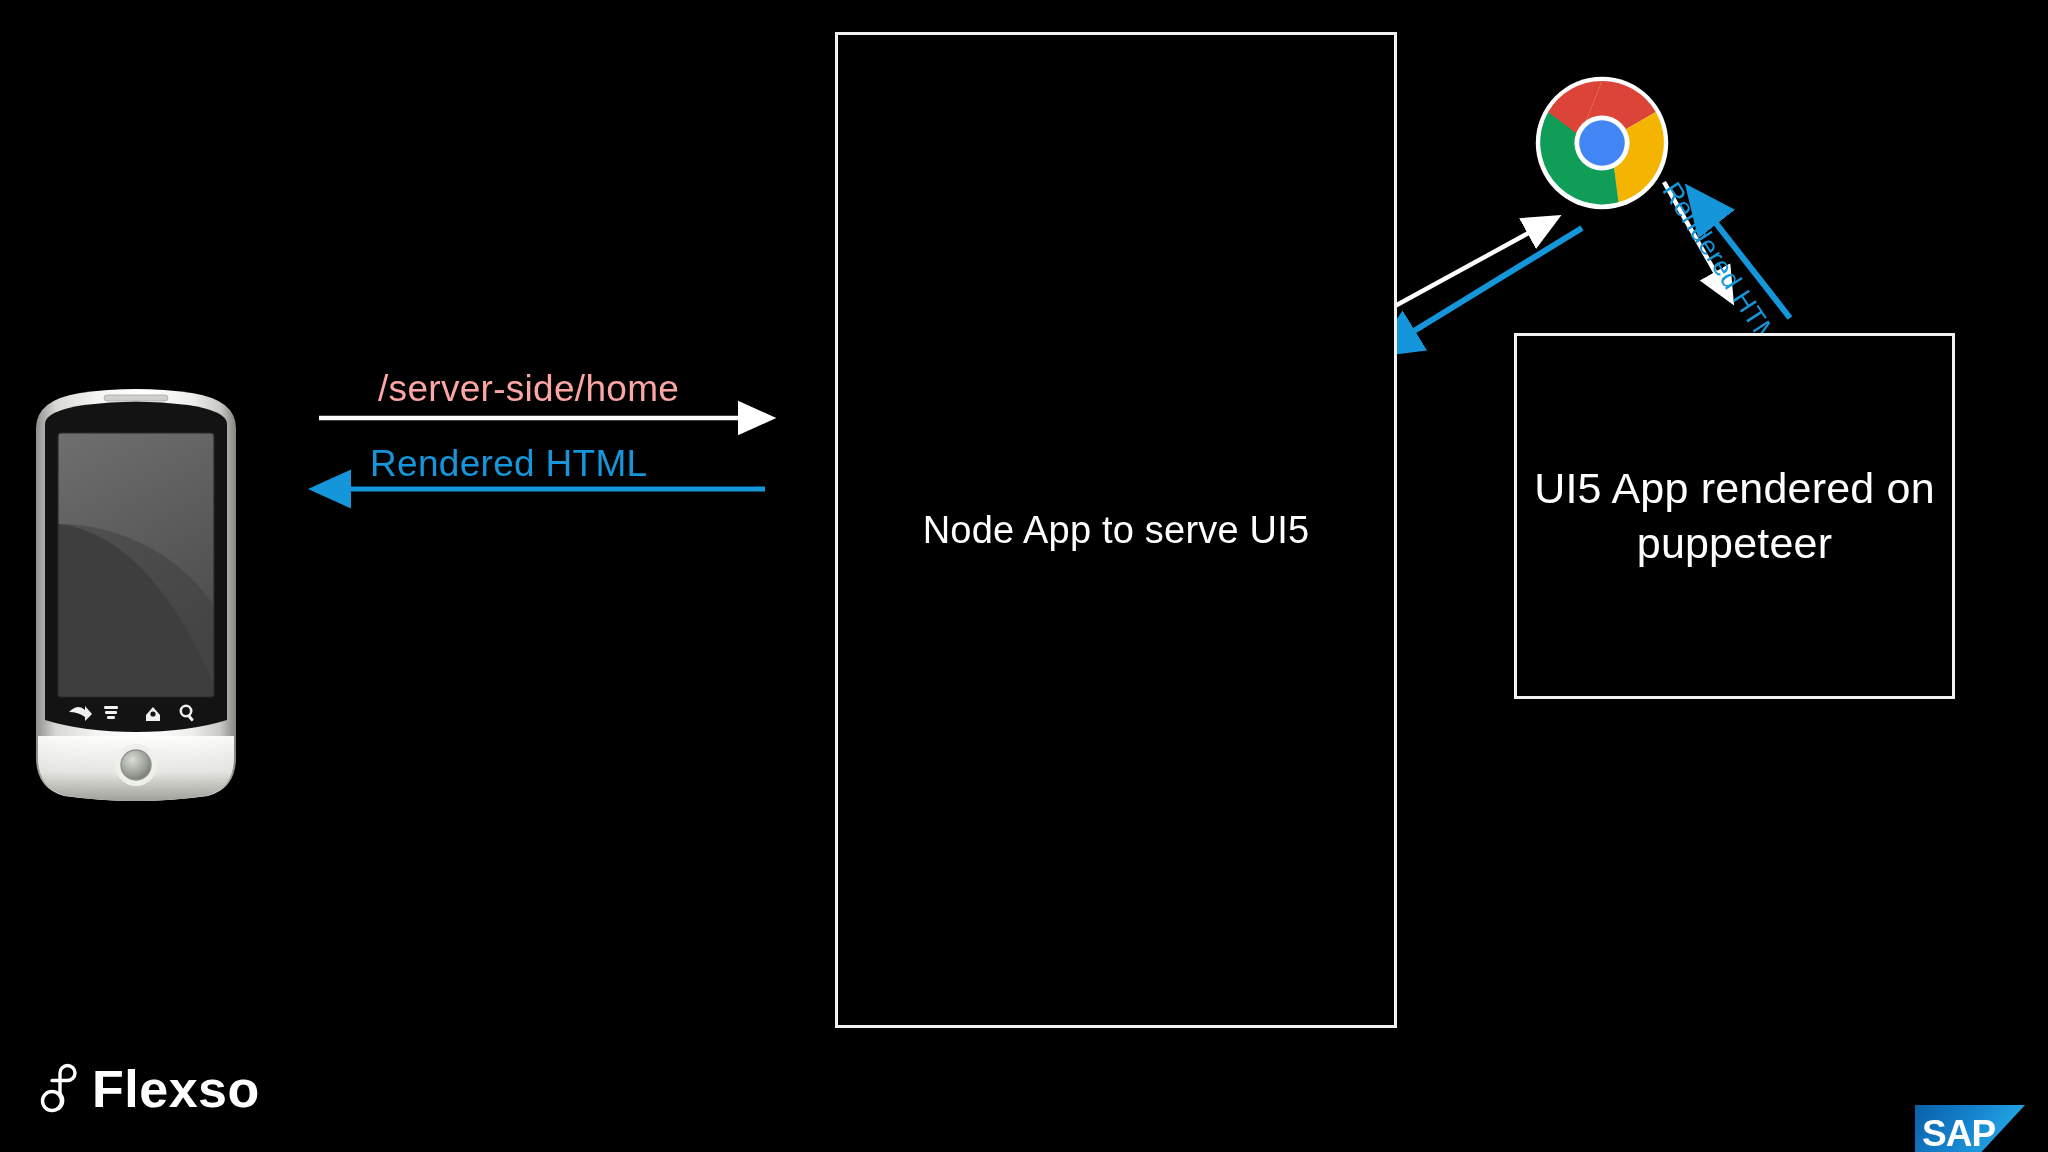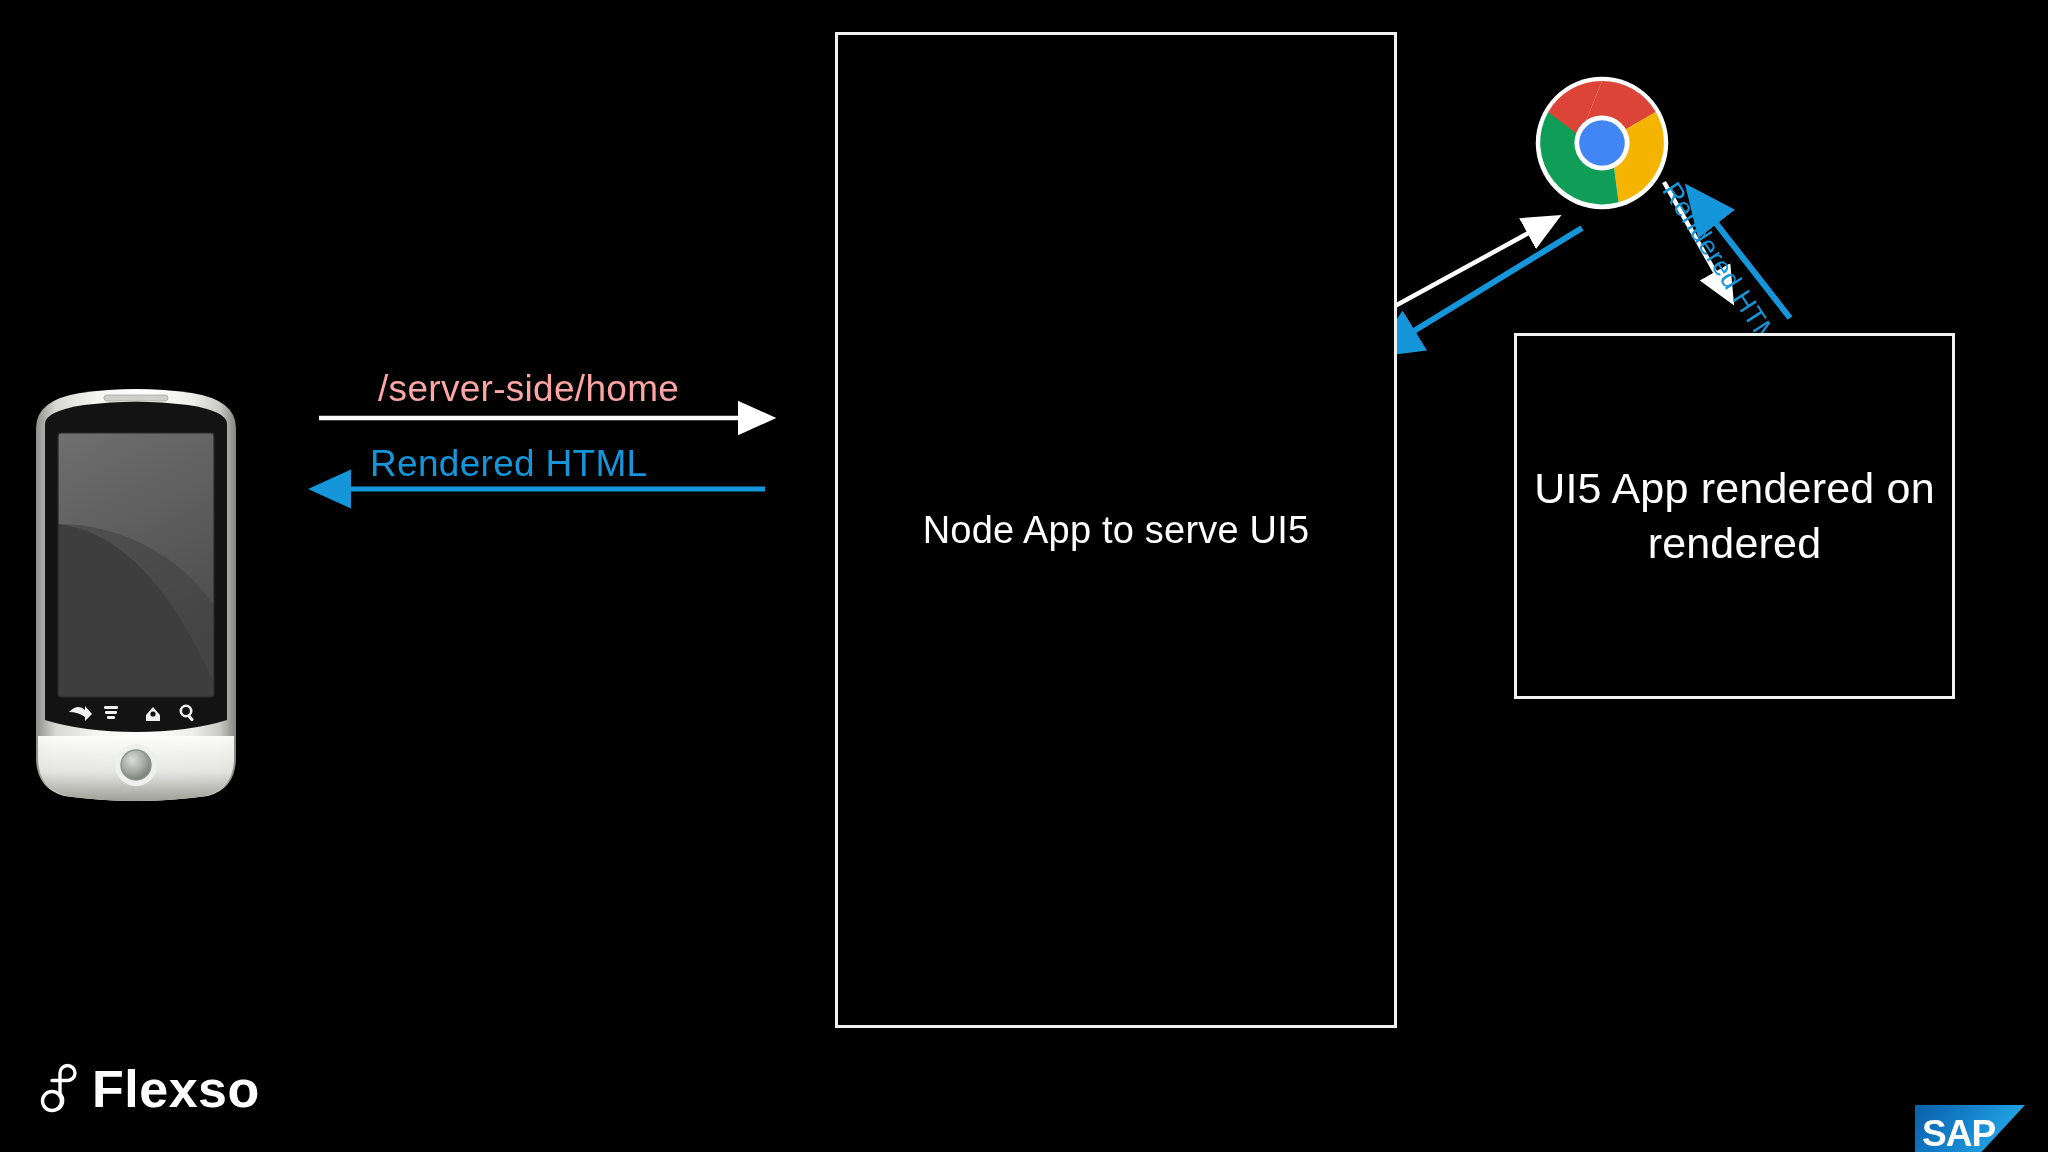--- a/index.html
+++ b/index.html
@@ -266,21 +266,21 @@
       <path d="M 11 27.5 A 45 45 0 0 1 50 5 L 36 40 A 14 14 0 0 0 34 45 Z" fill="#db4437"></path>
 
       <circle cx="50" cy="50" r="20" fill="#ffffff"></circle>
       <circle cx="50" cy="50" r="16.5" fill="#4285f4"></circle>
     </svg>
   </div>
 
   <div class="wbox" id="puppeteer-box">
     <span class="box-label nosel">
       <span>UI5 App rendered on</span><br>
-      <span>rendered</span>
+      <span>puppeteer</span>
     </span>
   </div>
 
   <div id="flexso-logo">
     <svg width="44" height="58" viewBox="0 0 44 58">
       <g fill="none" stroke="#ffffff" stroke-width="3.4" stroke-linecap="round">
 
         <path d="M 26 20 L 26 13 A 7.5 7.5 0 1 1 33.5 20.5 L 18 20.5"></path>
 
         <path d="M 26 20.5 L 26 34"></path>

